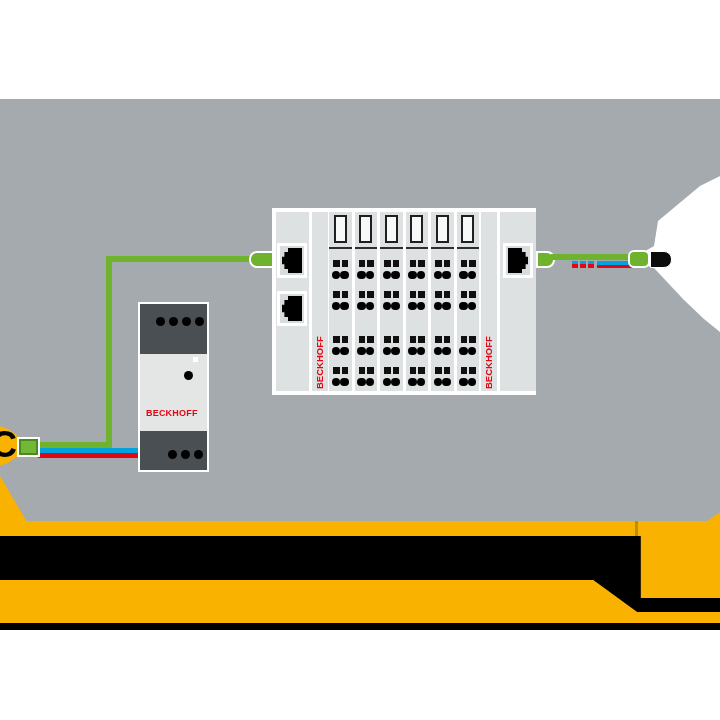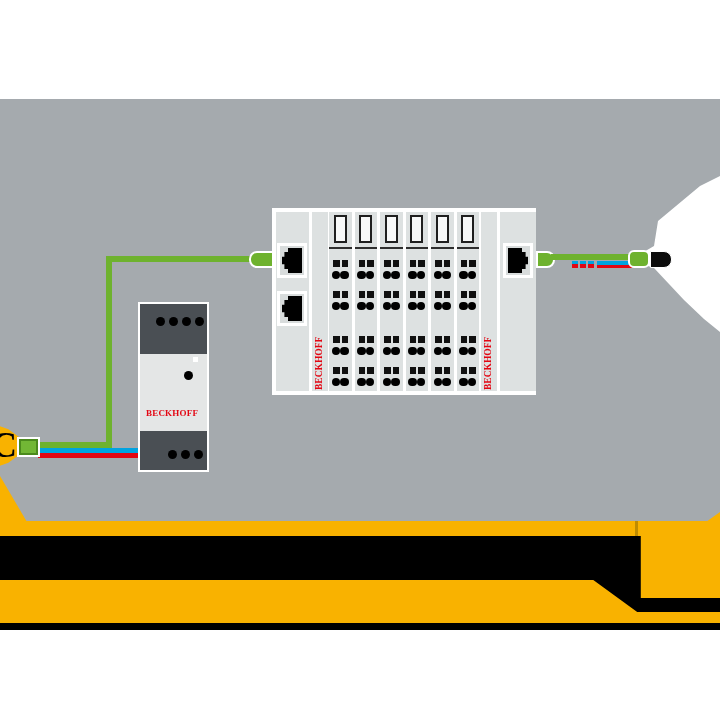--- a/index.html
+++ b/index.html
@@ -1,18 +1,18 @@
 <!DOCTYPE html>
 <html style="--background-gray: #a5aaae; --machine-yellow: #f9b200; --machine-black: #000000; --brand-red: #e30613; --cable-green: #6eb22e; --cable-blue: #00a3e0; --cable-red: #e30613; --module-body: #dde1e1; --psu-dark: #4a4f54;"><head>
 <meta charset="utf-8">
 <style>
   html,body{margin:0;padding:0;background:#ffffff;}
   .stage{position:relative;width:720px;height:720px;overflow:hidden;background:#fff;
          font-family:"Liberation Sans", sans-serif;}
-  .abs{position:absolute;font-family:Liberation Serif, serif;}
+  .abs{position:absolute;}
 
   
   .gray-panel{left:0;top:99px;width:720px;height:423px;background:var(--background-gray);}
   .yellow-zone{left:0;top:521px;width:720px;height:109px;background:var(--machine-yellow);}
   .bevel-left{left:0;top:512px;width:26px;height:10px;background:var(--machine-yellow);
               clip-path:polygon(0 0,100% 100%,0 100%);}
   .bevel-right{left:706px;top:512px;width:14px;height:10px;background:var(--machine-yellow);
                clip-path:polygon(100% 0,100% 100%,0 100%);}
   .yellow-seam{left:635px;top:521px;width:3px;height:15px;background:#c08c00;}
   .black-beam{left:0;top:536px;width:720px;height:76px;background:var(--machine-black);

